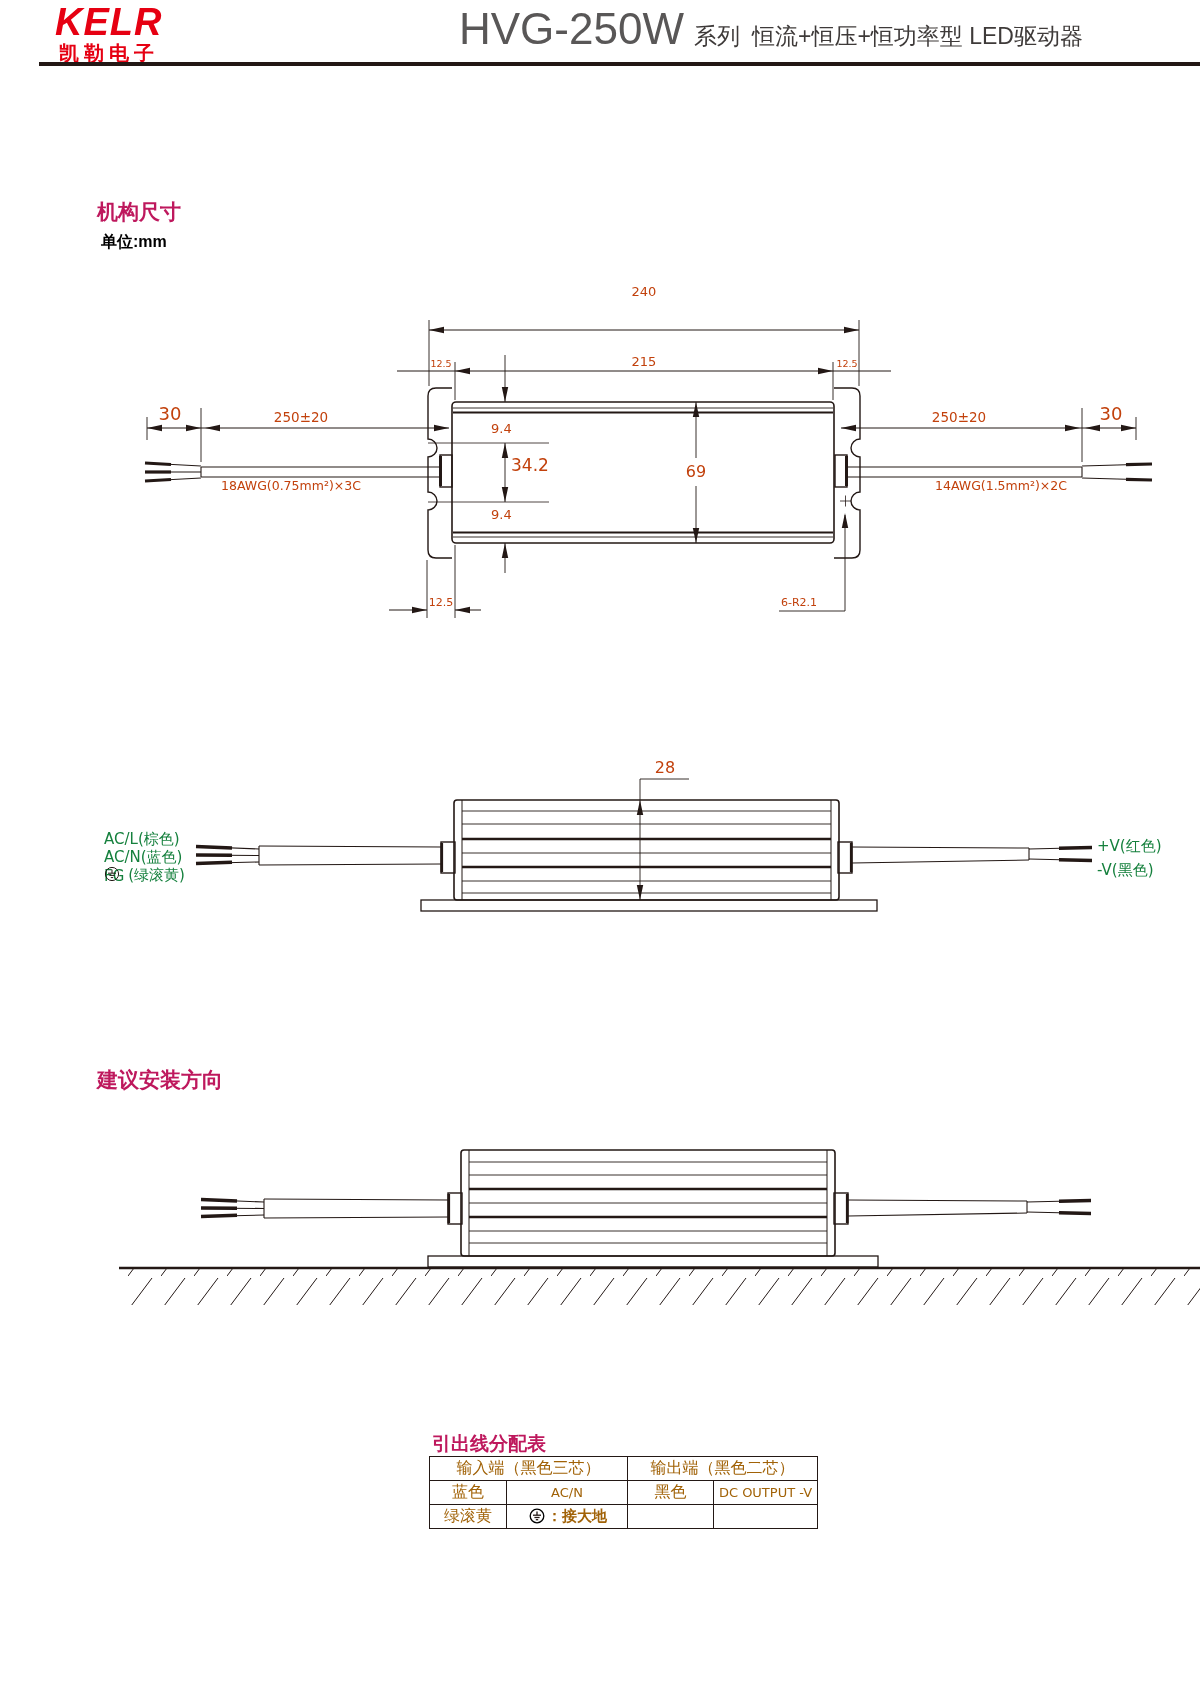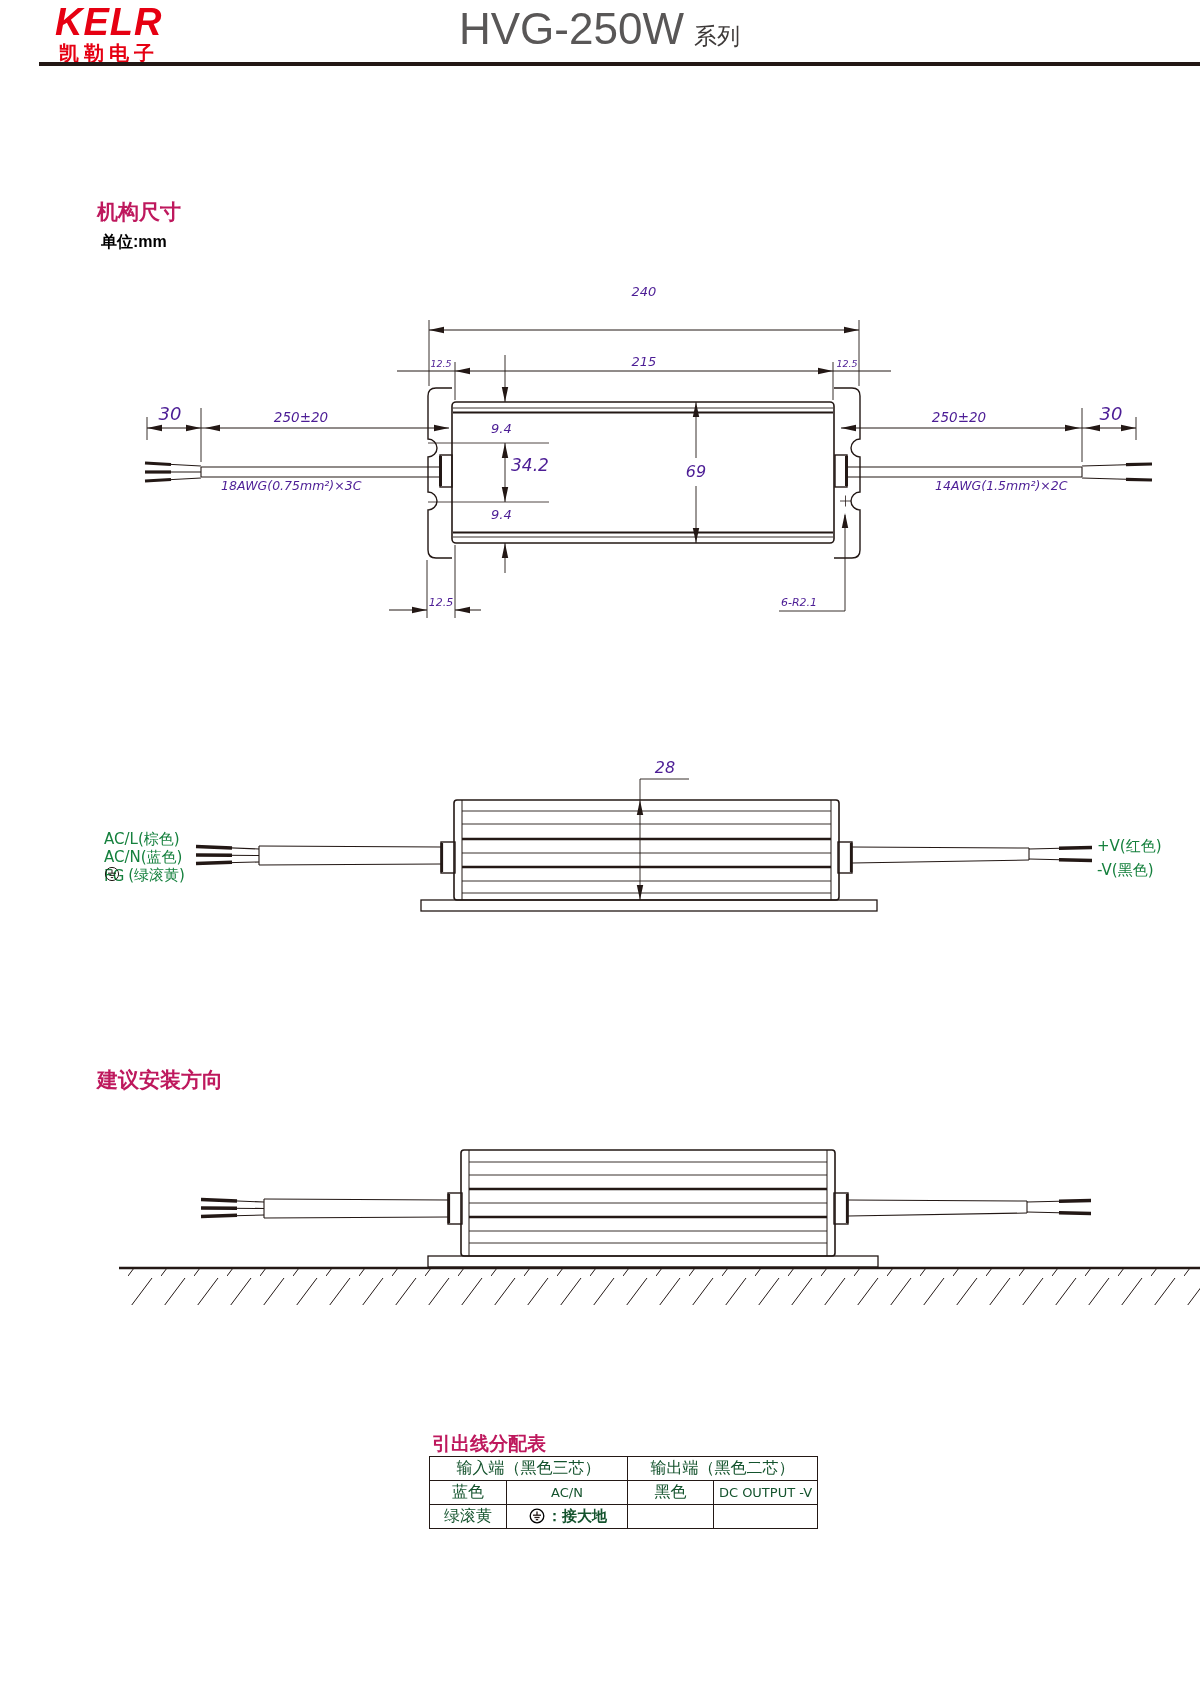--- a/index.html
+++ b/index.html
@@ -13,46 +13,47 @@
   .title-model{font-size:44px;color:#595757;letter-spacing:0px;font-weight:400;}
   .title-series{font-size:23px;color:#3e3a39;margin-left:10px;font-weight:500;}
   .title-desc{font-size:23px;color:#3e3a39;margin-left:12px;font-weight:500;}
   .hrule{position:absolute;left:10px;right:10px;top:62px;height:4px;background:#231815;}
   
   .sec-red{position:absolute;color:#be185d;font-weight:700;white-space:nowrap;}
   .sec-black{position:absolute;color:#000;font-weight:700;white-space:nowrap;}
   
   .draw{position:absolute;left:0;width:1200px;}
   .draw svg{position:absolute;left:0;top:0;}
-  .dt{position:absolute;white-space:nowrap;color:#4c1d95;font-family:"DejaVu Sans","Liberation Sans",sans-serif;font-style:italic;}
+  .dt{position:absolute;white-space:nowrap;color:#c2410c;font-family:"DejaVu Sans","Liberation Sans",sans-serif;}
   .ctr{text-align:center;}
   line,path,rect.o,polyline{stroke:#231815;fill:none;}
   polygon{fill:#231815;stroke:none;}
   .lbl{position:absolute;white-space:nowrap;color:#15803d;font-size:15px;
        font-family:"DejaVu Sans","Liberation Sans",sans-serif;display:flex;align-items:center;}
   .gnd-icon{display:inline-flex;margin:0 2px;}
   
   .wiretab{position:absolute;left:400px;top:1456px;border-collapse:collapse;table-layout:fixed;}
   .wiretab td{border:1.6px solid #231815;text-align:center;vertical-align:middle;padding:0;height:23px;
-              font-size:16px;font-family:"DejaVu Serif","Liberation Serif",serif;color:#14532d;}
+              font-size:16px;font-family:"DejaVu Serif","Liberation Serif",serif;color:#a16207;}
   .wiretab td.lat{font-family:"DejaVu Sans","Liberation Sans",sans-serif;font-size:13px;}
   .wiretab td.gcell{font-weight:700;font-family:"DejaVu Sans","Liberation Sans",sans-serif;font-size:15px;}
 </style>
 </head>
 <body>
 
 <div class="page">
 
   <div class="logo">
     <div class="logo-main">KELR</div>
     <div class="logo-sub">凯勒电子</div>
   </div>
   <div class="titleline">
     <span class="title-model">HVG-250W</span>
     <span class="title-series">系列</span>
+    <span class="title-desc">恒流+恒压+恒功率型 LED驱动器</span>
   </div>
   <div class="hrule"></div>
 
   <div class="sec-red" style="left:68px;top:198px;font-size:21px;">机构尺寸</div>
   <div class="sec-black" style="left:72px;top:232px;font-size:16px;">单位:mm</div>
 
   <div class="draw" style="top:270px;height:365px;">
     <svg width="1200" height="365" viewBox="0 0 1200 365">
 
       <line x1="400" y1="60" x2="830" y2="60" stroke-width="1"></line>

